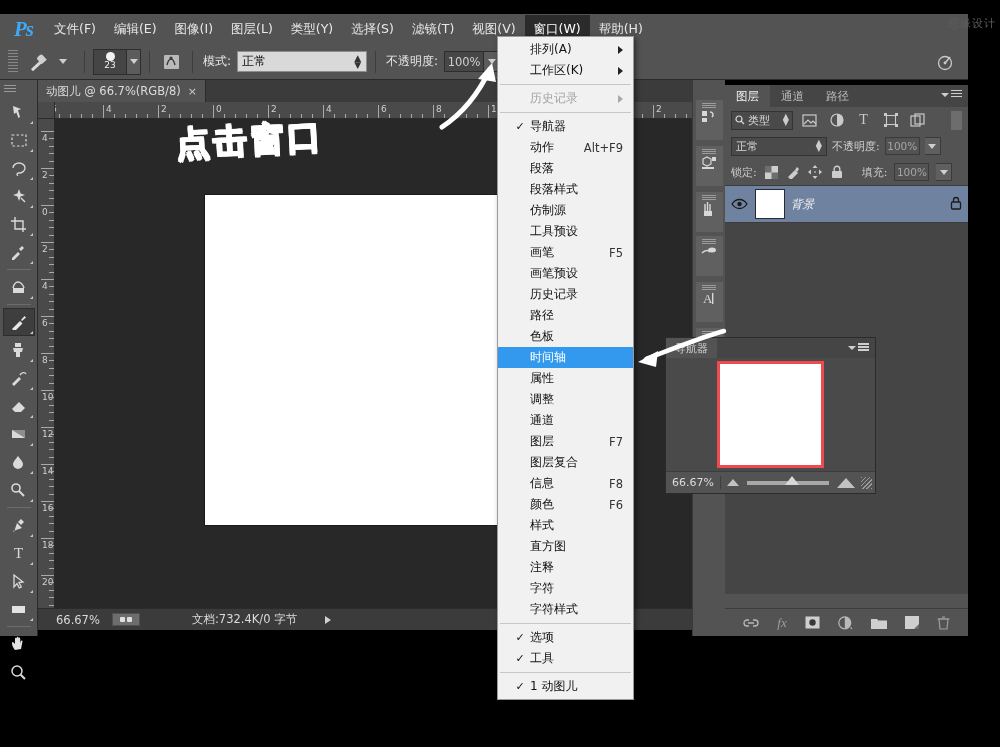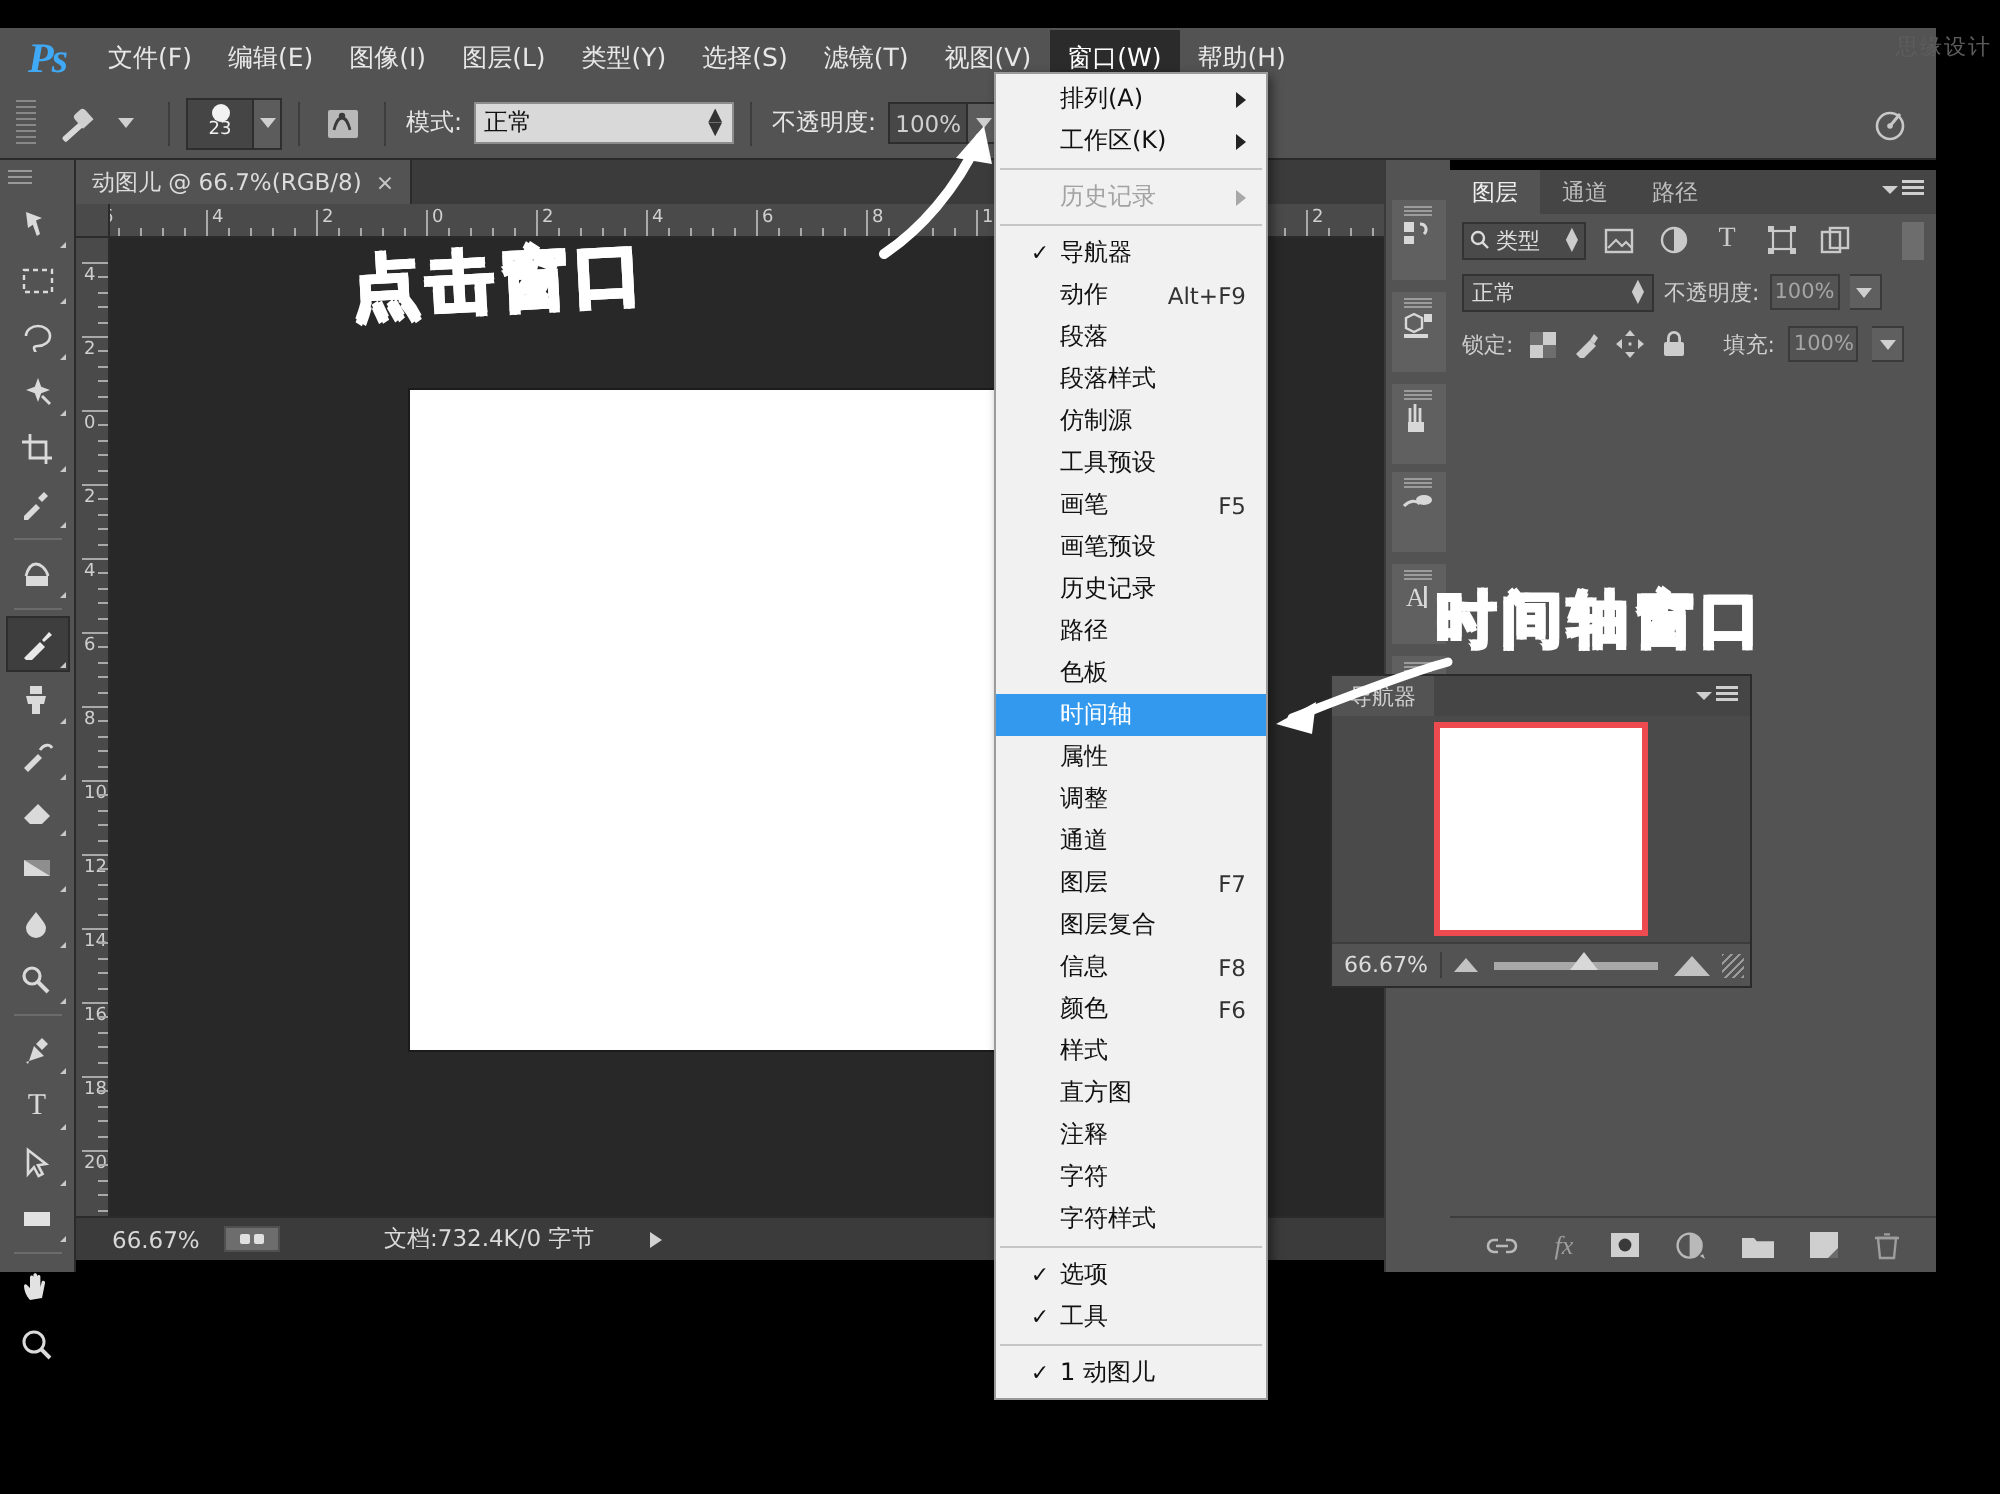--- a/index.html
+++ b/index.html
@@ -826,20 +826,38 @@
             <path d="M3.2 6V4a2.8 2.8 0 015.6 0v2" fill="none" stroke="#cdcdcd" stroke-width="1.4"></path>
           </svg>
       </div>
       <span class="lbl-small" style="margin-left:10px;">填充:</span>
       <div class="num-box">100%</div>
       <div class="num-arrow">
           <span class="caret-dn"></span>
         </div>
     </div>
 
+    <div class="layer-list">
+      <div class="layer-row">
+        <div class="eye-ic">
+          <svg width="17" height="12" viewBox="0 0 17 12">
+              <path d="M1 6s3-4.5 7.5-4.5S16 6 16 6s-3 4.5-7.5 4.5S1 6 1 6z" fill="none" stroke="#1a1a1a" stroke-width="1.3"></path>
+              <circle cx="8.5" cy="6" r="2.2" fill="#1a1a1a"></circle>
+            </svg>
+        </div>
+        <div class="layer-thumb"></div>
+        <div class="layer-name">背景</div>
+        <div class="layer-lock">
+          <svg width="12" height="14" viewBox="0 0 12 14">
+              <rect x="1.5" y="6" width="9" height="7" rx="1" fill="none" stroke="#1d1d1d" stroke-width="1.3"></rect>
+              <path d="M3.5 6V4a2.5 2.5 0 015 0v2" fill="none" stroke="#1d1d1d" stroke-width="1.3"></path>
+            </svg>
+        </div>
+      </div>
+    </div>
 
     <div class="layers-footer">
       <div class="foot-ic">
         <svg width="16" height="12" viewBox="0 0 16 12">
             <path d="M6 3H4a3 3 0 000 6h2M10 3h2a3 3 0 010 6h-2M5 6h6" fill="none" stroke="#b9b9b9" stroke-width="1.3"></path>
           </svg>
       </div>
       <div class="foot-ic">
         <span style="font-family:'Liberation Serif',serif;font-style:italic;font-size:13px;color:#9e9e9e;">fx</span>
       </div>
@@ -1029,21 +1047,20 @@
         <span class="dd-label">工具</span>
       </div>
       <div class="dd-sep"></div>
       <div class="dd-item">
         <span class="dd-check">✓</span>
         <span class="dd-label">1 动图儿</span>
       </div>
     </div>
 
   <div class="handwrite" id="ann1">点击窗口</div>
-  <div class="handwrite" id="ann3">时间轴窗口</div>
 
   <svg class="arrow-svg" style="left:430px;top:55px;" width="80" height="80" viewBox="0 0 80 80">
     <path d="M12 72 C30 60, 48 40, 60 14" stroke="#fff" stroke-width="5" fill="none" stroke-linecap="round"></path>
     <path d="M62 8 L48 24 L66 27 Z" fill="#fff"></path>
   </svg>
 
   <svg class="arrow-svg" style="left:632px;top:325px;" width="100" height="50" viewBox="0 0 100 50">
     <path d="M92 6 C70 12, 40 24, 14 34" stroke="#fff" stroke-width="4.5" fill="none" stroke-linecap="round"></path>
     <path d="M6 37 L26 26 L24 42 Z" fill="#fff"></path>
   </svg>

